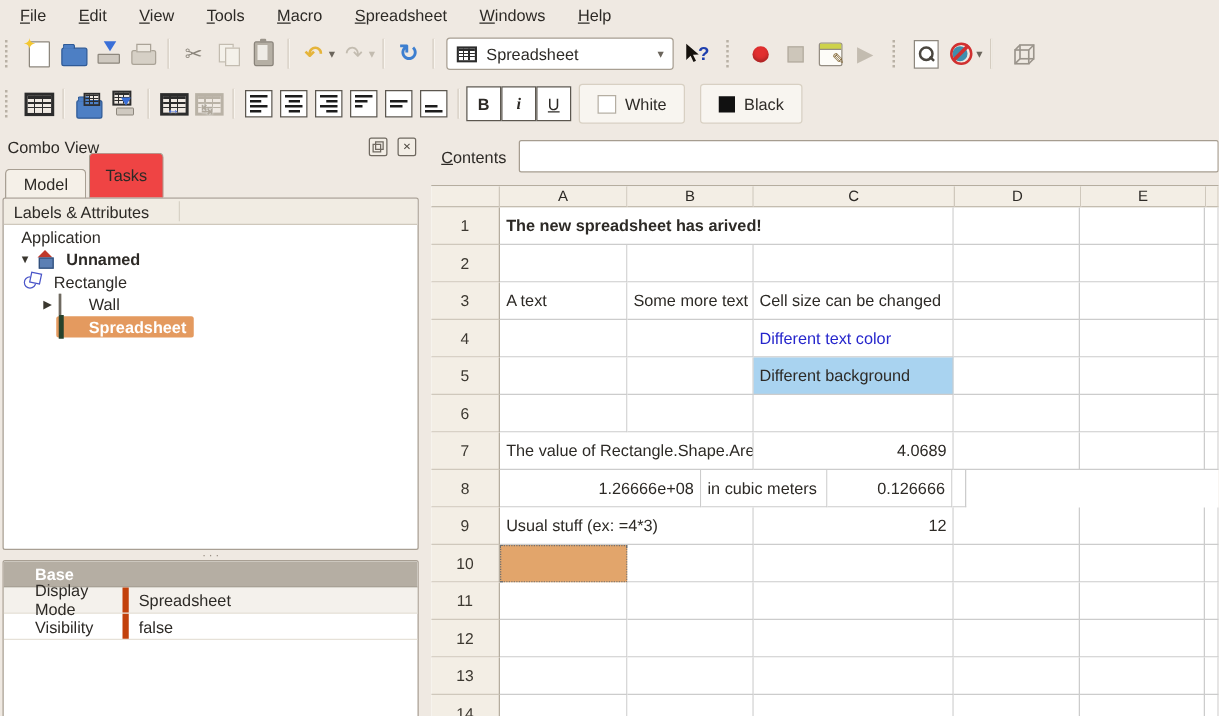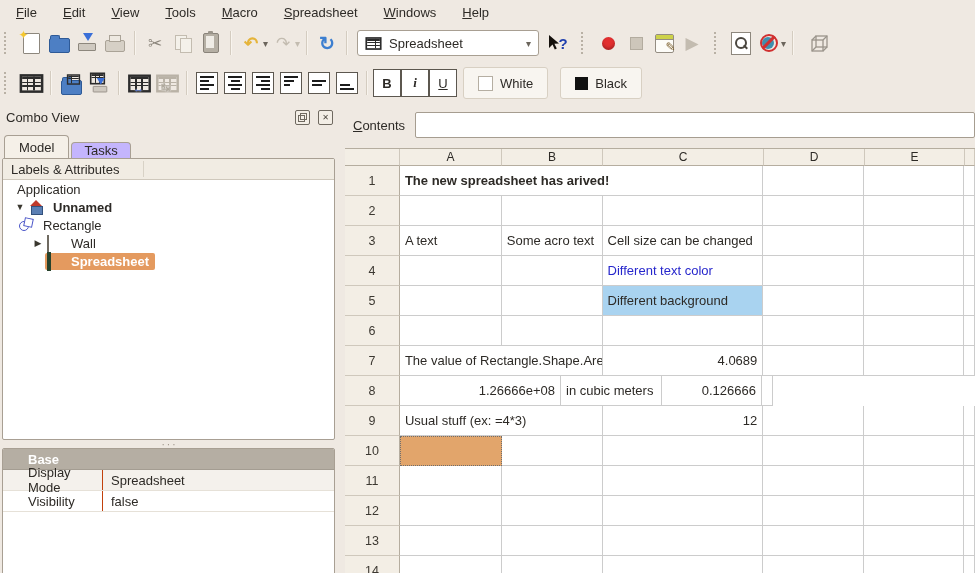--- a/index.html
+++ b/index.html
@@ -78,21 +78,21 @@
   .left-region{position:absolute;left:0;top:104px;width:339px;bottom:0;}
   .panel-titlebar{height:26px;display:flex;align-items:center;padding:0 6px;}
   .panel-title{flex:1;}
   .win-btn{width:13px;height:13px;border:1px solid #6f6960;border-radius:2px;margin-left:8px;
            display:flex;align-items:center;justify-content:center;font-size:8px;color:#4c473f;position:relative;background:#f3eee6;}
   .win-btn .inner{width:5px;height:5px;border:1px solid #6f6960;position:absolute;right:2px;top:2px;background:#f3eee6;}
   .win-btn .inner2{width:5px;height:5px;border:1px solid #6f6960;position:absolute;left:2px;bottom:2px;}
   .tabs{height:28px;display:flex;align-items:flex-end;padding-left:4px;}
   .tab{padding:4px 14px;border:1px solid #a89f93;border-bottom:none;border-radius:4px 4px 0 0;margin-right:2px;}
   .tab.active{background:#f5f0e8;position:relative;top:1px;}
-  .tab.inactive{background:#c4b5fd;padding:0 12px;}
+  .tab.inactive{background:#ef4444;padding:10px 12px;}
   .tree-box{position:absolute;left:2px;right:4px;top:54px;height:280px;background:#fff;
             border:1px solid #a89f93;border-radius:2px;overflow:hidden;}
   .tree-header{height:20px;background:#f1ece3;border-bottom:1px solid #cfc8bc;display:flex;align-items:center;position:relative;}
   .tree-header span{padding-left:8px;}
   .tree-header:after{content:"";position:absolute;left:140px;top:2px;bottom:2px;width:1px;background:#d8d2c6;}
   .tree-row{height:18px;display:flex;align-items:center;white-space:nowrap;}
   .tree-row .exp{width:14px;font-size:9px;color:#3a372f;text-align:center;flex:none;}
   .tree-row .ticon{width:16px;height:14px;margin-right:4px;flex:none;position:relative;}
   .tree-row .tlabel{padding:0 4px;}
   .tree-row.selected .selwrap{background:#e49a5f;border-radius:2px;}
@@ -110,21 +110,21 @@
      linear-gradient(to bottom,#b8b2a7 0 3px,#888275 3px 4px,#c5bfb4 4px 7px,#888275 7px 8px,#a9a399 8px 11px),#b0aa9f;}
   .ic-sheet{width:15px;height:12px;margin-top:1px;border:2px solid #27422c;box-sizing:content-box;background:
      linear-gradient(to right,transparent 0 4px,#27422c 4px 5px,transparent 5px 9px,#27422c 9px 10px,transparent 10px),
      linear-gradient(to bottom,#27422c 0 2px,transparent 2px 5px,#27422c 5px 6px,transparent 6px 9px,#27422c 9px 10px,transparent 10px);}
   .splitter{position:absolute;left:0;right:0;top:336px;height:8px;display:flex;align-items:center;justify-content:center;color:#9a9186;font-size:10px;letter-spacing:2px;}
   .prop-box{position:absolute;left:2px;right:4px;top:344px;bottom:-2px;background:#fff;border:1px solid #a89f93;border-radius:2px;overflow:hidden;}
   .prop-header{height:20px;background:#f1ece3;border-bottom:1px solid #cfc8bc;display:flex;}
   .prop-header div{padding:2px 8px;}
   .prop-header .col1{width:100px;border-right:1px solid #d8d2c6;box-sizing:border-box;}
   .prop-row{height:20px;display:flex;align-items:center;border-bottom:1px solid #e6e1d8;}
-  .prop-row .col1{width:100px;padding-left:25px;box-sizing:border-box;border-right:1px solid #c2410c;height:100%;display:flex;align-items:center;}
+  .prop-row .col1{width:100px;padding-left:25px;box-sizing:border-box;border-right:5px solid #c2410c;height:100%;display:flex;align-items:center;}
   .prop-row .col2{flex:1;padding-left:8px;}
   .prop-row.group{background:#b5aea3;color:#fff;font-weight:bold;border-bottom:1px solid #a49d92;}
   .prop-row.group .col1{border-right:none;width:auto;}
   .prop-row.shade{background:#f4f1ec;}
   
   .sheet-region{position:absolute;left:345px;top:108px;width:630px;bottom:0;}
   .contents-row{height:30px;display:flex;align-items:center;margin-top:2px;}
   .contents-label{width:62px;padding-left:8px;}
   .contents-input{flex:1;height:24px;border:1px solid #a69d90;border-radius:2px;background:#fff;
                   font:13px "Liberation Sans",sans-serif;padding:0 4px;outline:none;}
@@ -446,21 +446,21 @@
         <div class="cell" style="width: 102px; height: 30px;"></div>
         <div class="cell" style="width: 101px; height: 30px;"></div>
         <div class="cell" style="width: 161px; height: 30px;"></div>
         <div class="cell" style="width: 101px; height: 30px;"></div>
         <div class="cell" style="width: 100px; height: 30px;"></div>
         <div class="cell" style="width: 10px; height: 30px;"></div>
       </div>
       <div class="grid-row">
         <div class="rnum" style="width: 55px; height: 30px;">3</div>
         <div class="cell" style="width: 102px; height: 30px;">A text</div>
-        <div class="cell" style="width: 101px; height: 30px;">Some acro text</div>
+        <div class="cell" style="width: 101px; height: 30px;">Some more text</div>
         <div class="cell" style="width: 161px; height: 30px;">Cell size can be changed</div>
         <div class="cell" style="width: 101px; height: 30px;"></div>
         <div class="cell" style="width: 100px; height: 30px;"></div>
         <div class="cell" style="width: 10px; height: 30px;"></div>
       </div>
       <div class="grid-row">
         <div class="rnum" style="width: 55px; height: 30px;">4</div>
         <div class="cell" style="width: 102px; height: 30px;"></div>
         <div class="cell" style="width: 101px; height: 30px;"></div>
         <div class="cell bluetext" style="width: 161px; height: 30px;">Different text color</div>

